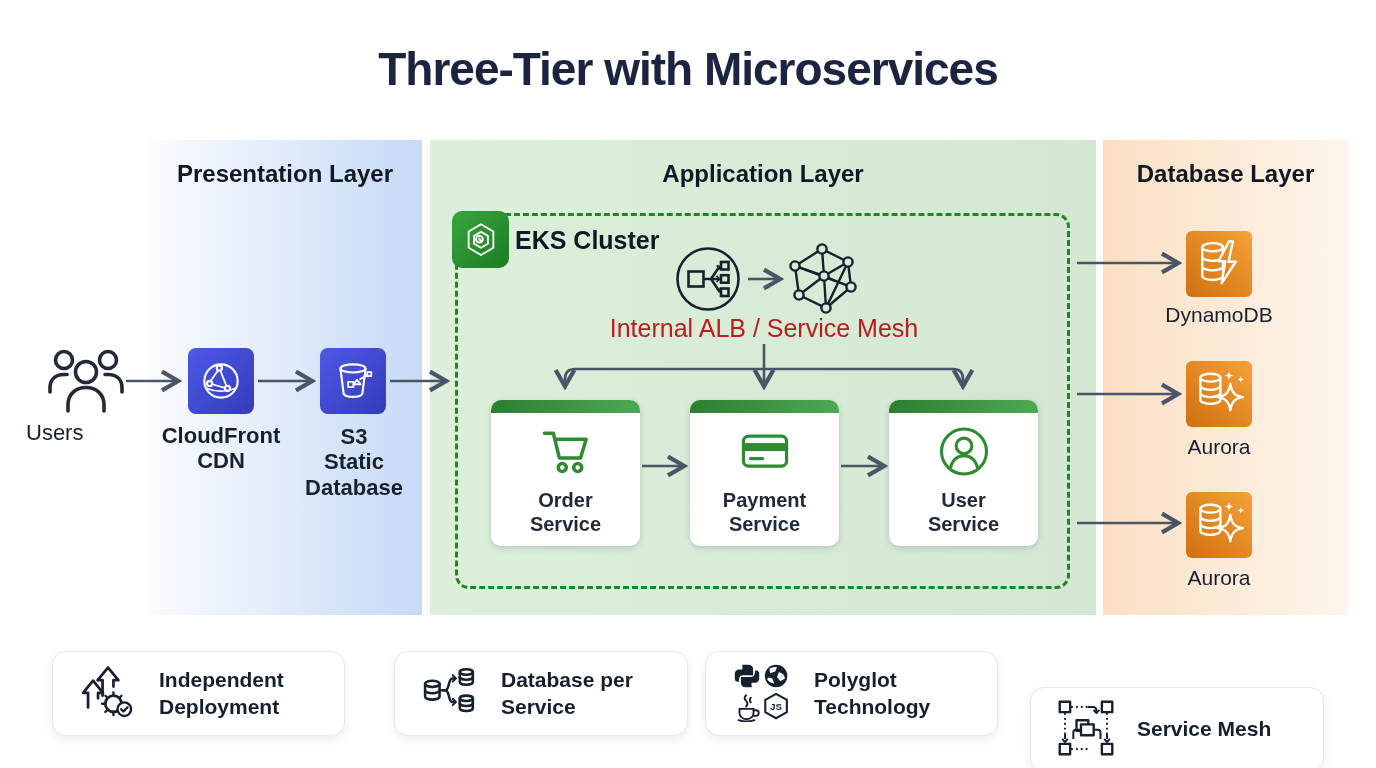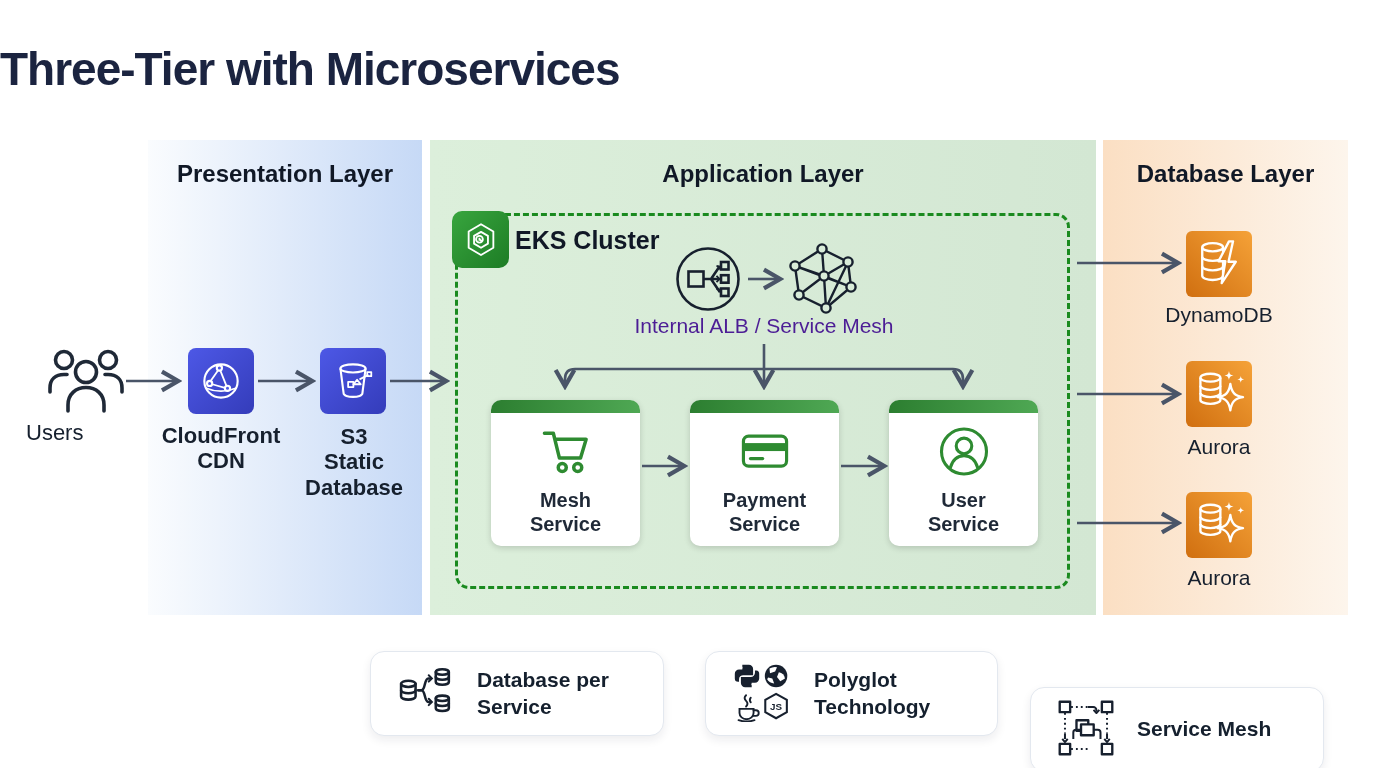--- a/index.html
+++ b/index.html
@@ -1,36 +1,36 @@
 <!DOCTYPE html>
 <html><head>
 <meta charset="utf-8">
 <style>
   html,body{margin:0;padding:0;background:#fff;}
   #stage{position:relative;width:1376px;height:768px;background:#ffffff;overflow:hidden;
          font-family:"Liberation Sans",sans-serif;color:#16202e;}
   .abs{position:absolute;}
   .ml{white-space:pre-line;font-weight:bold;}
   
-  #title{left:0;right:0;top:42px;font-size:46px;font-weight:bold;
+  #title{left:0;right:0;top:42px;text-align:center;font-size:46px;font-weight:bold;
          color:#1b2440;letter-spacing:-1px;}
   
   .band{top:140px;height:475px;}
   #band-pres{left:148px;width:274px;background:linear-gradient(90deg,#fafcfe 0%,#c6d9f6 100%);}
   #band-app{left:430px;width:666px;background:linear-gradient(90deg,#dcefdb 0%,#d3e7d3 100%);}
   #band-db{left:1103px;width:245px;background:linear-gradient(90deg,#fbdfc3 0%,#fdf5ec 100%);}
   .band-label{width:100%;top:20px;text-align:center;font-size:24px;font-weight:bold;color:#101826;}
   
   #eks-box{left:455px;top:213px;width:615px;height:376px;border:3.5px dashed #1a8a1f;border-radius:14px;box-sizing:border-box;}
   #eks-icon{left:452px;top:211px;width:57px;height:57px;border-radius:10px;
             background:linear-gradient(135deg,#38a53e,#1d7c25);display:flex;align-items:center;justify-content:center;}
   #eks-label{left:515px;top:226px;font-size:25px;font-weight:bold;color:#101826;}
   #alb-icon{left:674px;top:245px;}
   #mesh-icon{left:786px;top:242px;}
-  #mesh-caption{left:553px;top:314px;width:422px;text-align:center;font-size:21px;color:#4c1d95;}
+  #mesh-caption{left:553px;top:314px;width:422px;text-align:center;font-size:25px;color:#b91c1c;}
   
   .svc{top:400px;width:149px;height:146px;background:#fff;border-radius:10px;
        box-shadow:0 2px 6px rgba(0,0,0,.16);display:flex;flex-direction:column;align-items:center;overflow:hidden;}
   #svc-order{left:491px;} #svc-payment{left:690px;} #svc-user{left:889px;}
   .svc-bar{width:100%;height:13px;background:linear-gradient(90deg,#2c7e30,#4fa854);}
   .svc-icon{margin-top:9px;}
   .svc-label{margin-top:2px;font-size:20px;line-height:1.22;text-align:center;color:#1f2937;}
   
   .dbsq{left:1186px;width:66px;height:66px;border-radius:6px;
         background:linear-gradient(45deg,#d06f10,#f5a238);display:flex;align-items:center;justify-content:center;}
@@ -42,21 +42,21 @@
   #users-label{left:26px;width:120px;top:420px;text-align:left;font-size:22px;color:#16202e;}
   .blusq{width:66px;height:66px;border-radius:8px;background:linear-gradient(135deg,#4d58e6,#343cba);
          display:flex;align-items:center;justify-content:center;}
   #cf-icon{left:188px;top:348px;} #s3-icon{left:320px;top:348px;}
   #cf-label{left:141px;width:160px;top:423px;text-align:center;font-size:22px;line-height:1.15;color:#16202e;}
   #s3-label{left:274px;width:160px;top:424px;text-align:center;font-size:22px;line-height:1.15;color:#16202e;}
   
   .feat{top:651px;height:85px;background:#fff;border:1px solid #e3e8ef;border-radius:14px;
         box-shadow:0 4px 10px rgba(20,30,50,.08);display:flex;align-items:center;box-sizing:border-box;
         padding-left:26px;gap:22px;}
-  #feat-1{left:52px;width:293px;} #feat-2{left:370px;width:294px;}
+  #feat-1{left:52px;width:293px;} #feat-2{left:394px;width:294px;}
   #feat-3{left:705px;width:293px;} #feat-4{left:1030px;width:294px;margin-top:36px;}
   .feat-label{font-size:21px;font-weight:bold;color:#15202e;line-height:1.28;}
   
   #arrows{left:0;top:0;pointer-events:none;}
 </style>
 </head>
 <body>
 
 <div id="stage">
 
@@ -111,21 +111,21 @@
 
   <div id="svc-order" class="abs svc">
     <div class="svc-bar"></div>
     <div class="svc-icon">
       <svg width="60" height="60" viewBox="0 0 64 64" fill="none" stroke="#2e8b31" stroke-width="3.7" stroke-linecap="round" stroke-linejoin="round">
         <path d="M9,12 h9.5 l6.5,26.5 h22.5 l6,-20 H21.5"></path>
         <circle cx="28" cy="48.5" r="4.3"></circle>
           <circle cx="44.5" cy="48.5" r="4.3"></circle>
       </svg>
     </div>
-    <div class="svc-label ml">Mesh
+    <div class="svc-label ml">Order
 Service</div>
   </div>
   <div id="svc-payment" class="abs svc">
     <div class="svc-bar"></div>
     <div class="svc-icon">
       <svg width="60" height="60" viewBox="0 0 64 64" fill="none" stroke="#2e8b31" stroke-width="3.4" stroke-linecap="round">
         <rect x="9" y="15" width="46" height="32" rx="5.5"></rect>
         <rect x="9" y="22.5" width="46" height="8.5" fill="#2e8b31" stroke="none"></rect>
         <path d="M16.5,39 h13"></path>
       </svg>
@@ -230,20 +230,34 @@
       <rect x="26" y="33" width="6.5" height="6.5" stroke-width="2.2"></rect>
       <path d="M37,30.5 l4.5,5.5 h-9 z" stroke-width="2.2"></path>
       <path d="M40,30 L51,24.5" stroke-width="2.2"></path>
       <rect x="49.5" y="21" width="5" height="5" stroke-width="2.2"></rect>
     </svg>
   </div>
   <div id="s3-label" class="abs ml">S3
 Static
 Database</div>
 
+  <div id="feat-1" class="abs feat">
+    <span>
+      <svg width="58" height="58" viewBox="0 0 64 64" fill="none" stroke="#17202e" stroke-width="3" stroke-linejoin="round" stroke-linecap="round">
+        <path d="M10,49 V33 H4.5 L15.5,19.5 26.5,33 H21 v6"></path>
+        <path d="M26,36 V19 h-5.5 L32,5 43.5,19 H38 v7"></path>
+        <circle cx="38" cy="45" r="9"></circle>
+        <path d="M38,36 V32.5 M44.4,38.6 L46.9,36.1 M47,45 H50.5 M44.4,51.4 L46.9,53.9 M38,54 V57.5 M31.6,51.4 L29.1,53.9 M29,45 H25.5 M31.6,38.6 L29.1,36.1" stroke-width="2.6"></path>
+        <circle cx="50" cy="51" r="7.5" fill="#ffffff" stroke-width="2.6"></circle>
+        <path d="M46.5,51 l2.5,2.5 4.5,-4.5" stroke-width="2.6"></path>
+      </svg>
+    </span>
+    <span class="feat-label ml">Independent
+Deployment</span>
+  </div>
 
   <div id="feat-2" class="abs feat">
     <span>
       <svg width="58" height="58" viewBox="0 0 64 64" fill="none" stroke="#17202e" stroke-width="2.8" stroke-linecap="round">
         <ellipse cx="12.5" cy="23" rx="8" ry="3.4"></ellipse>
         <path d="M4.5,23 V37 a8,3.4 0 0 0 16,0 V23"></path>
         <path d="M4.5,30 a8,3.4 0 0 0 16,0"></path>
         <path d="M23.5,30 h3.5 c4.5,0 3,-13 7.5,-13 h2.5"></path>
         <path d="M23.5,30 h3.5 c4.5,0 3,13 7.5,13 h2.5"></path>
         <path d="M35,13.5 l3.5,3.5 -3.5,3.5 M35,39.5 l3.5,3.5 -3.5,3.5" stroke-width="2.2"></path>

